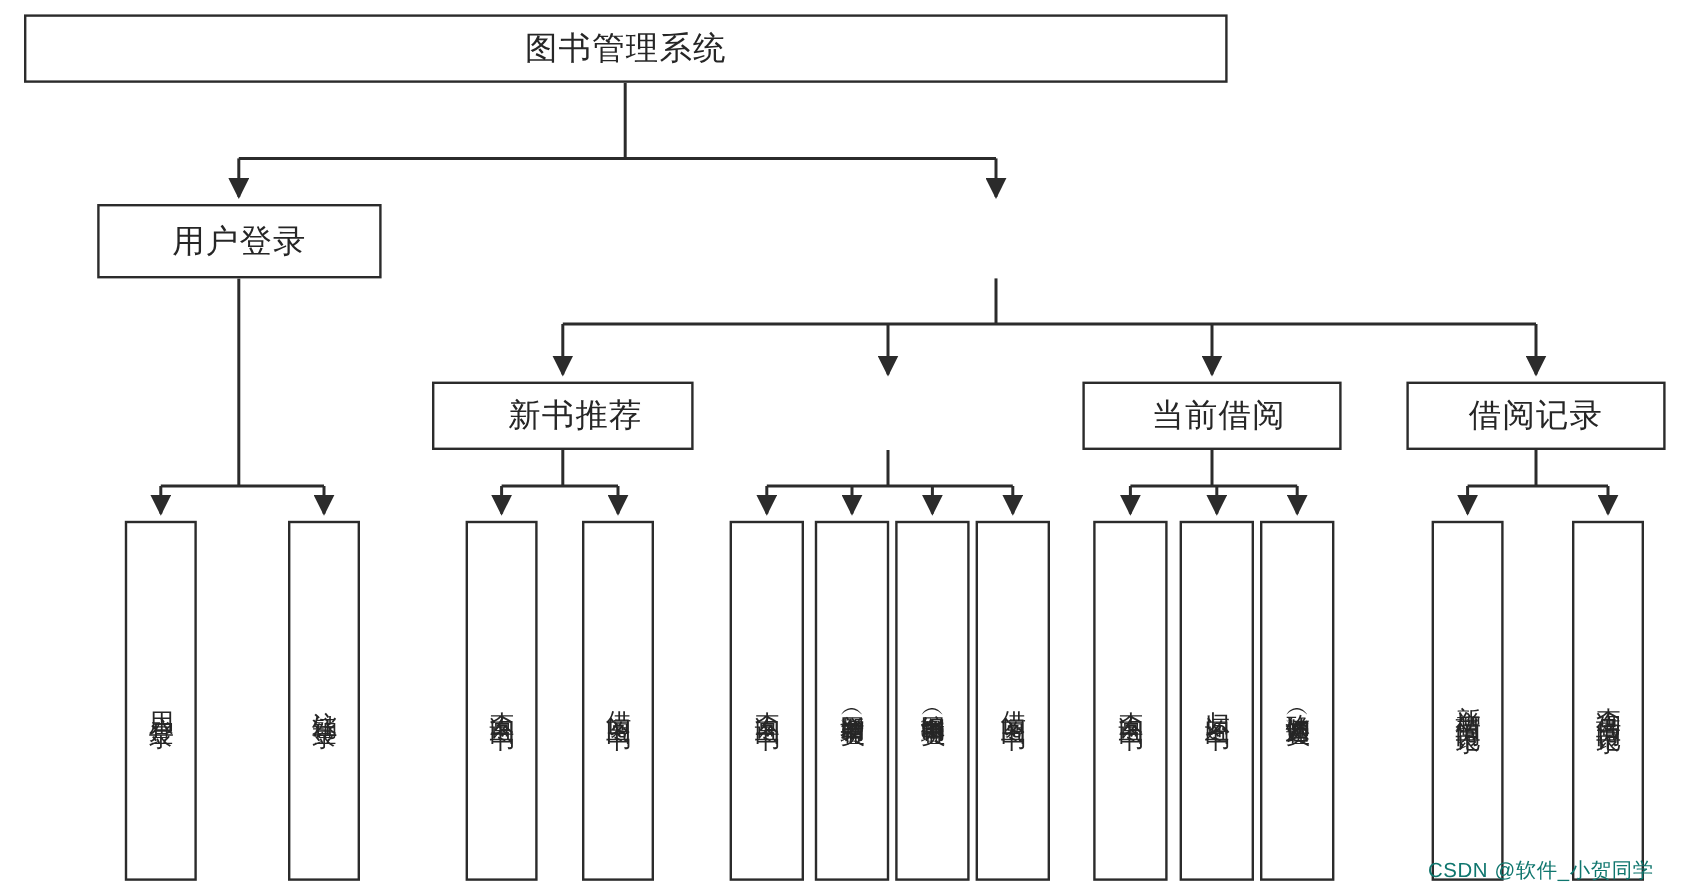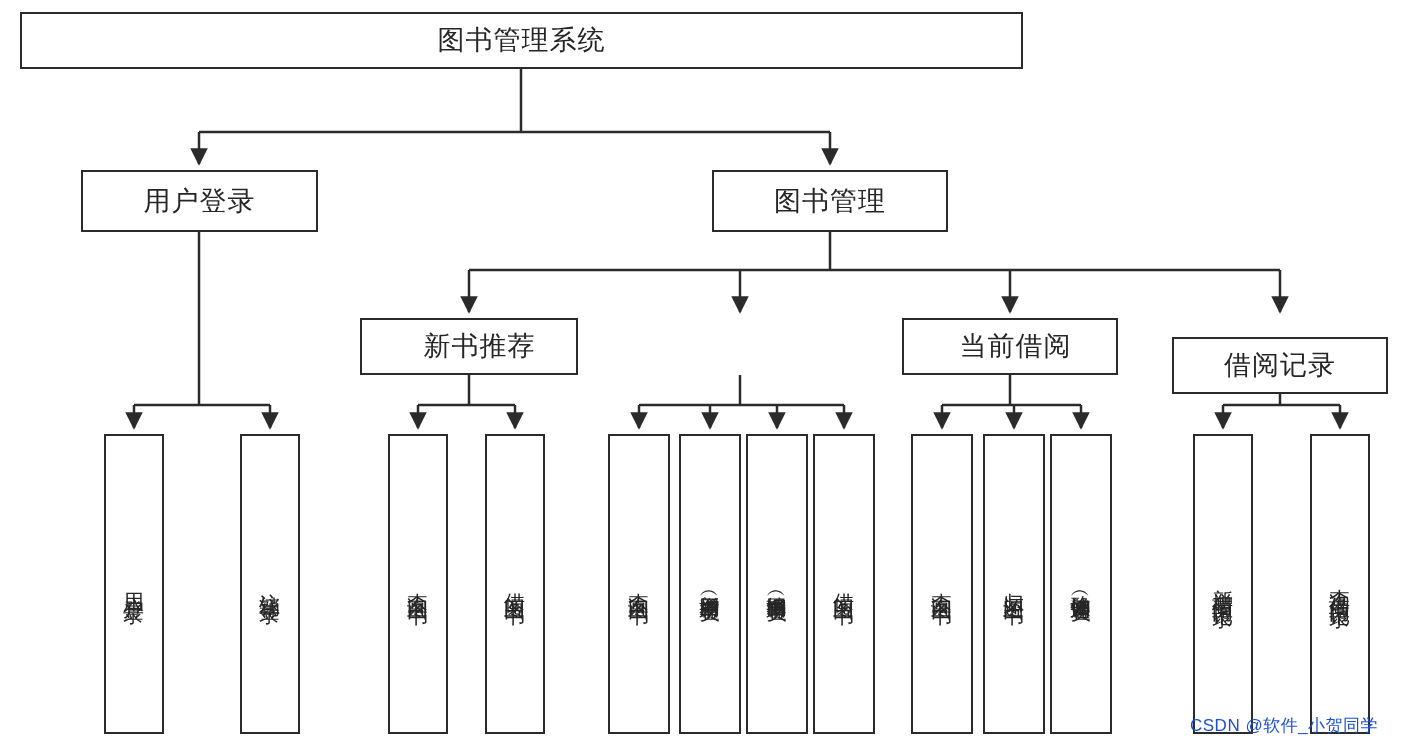--- a/index.html
+++ b/index.html
@@ -122,31 +122,28 @@
     </g>
   </svg>
 
   <div class="node horiz" id="node-root" style="left: 20px; top: 12px; width: 1003px; height: 57px;">
     <span class="label">图书管理系统</span>
   </div>
 
   <div class="node horiz" id="node-l2-0" style="left: 81px; top: 170px; width: 237px; height: 62px;">
     <span class="label">用户登录</span>
   </div>
-  <div class="node horiz" id="node-l2-1" style="left: 712px; top: 170px; width: 236px; height: 62px;">
-    <span class="label">图书管理</span>
-  </div>
 
   <div class="node horiz" id="node-l3-0" style="left: 360px; top: 318px; width: 218px; height: 57px; padding-left: 21px;">
     <span class="label">新书推荐</span>
   </div>
   <div class="node horiz" id="node-l3-2" style="left: 902px; top: 318px; width: 216px; height: 57px; padding-left: 11px;">
     <span class="label">当前借阅</span>
   </div>
-  <div class="node horiz" id="node-l3-3" style="left: 1172px; top: 318px; width: 216px; height: 57px; margin-top: 19px;">
+  <div class="node horiz" id="node-l3-3" style="left: 1172px; top: 318px; width: 216px; height: 57px;">
     <span class="label">借阅记录</span>
   </div>
 
   <div class="node vert" id="node-leaf-0" style="left: 104px; top: 434px; width: 60px; height: 300px;">
     <span class="label">用户登录</span>
   </div>
   <div class="node vert" id="node-leaf-1" style="left: 240px; top: 434px; width: 60px; height: 300px;">
     <span class="label">注销登录</span>
   </div>
   <div class="node vert" id="node-leaf-2" style="left: 388px; top: 434px; width: 60px; height: 300px;">
@@ -176,14 +173,14 @@
   <div class="node vert tight" id="node-leaf-10" style="left: 1050px; top: 434px; width: 62px; height: 300px;">
     <span class="label">确认归还（管理员）</span>
   </div>
   <div class="node vert" id="node-leaf-11" style="left: 1193px; top: 434px; width: 60px; height: 300px;">
     <span class="label">新增借阅记录</span>
   </div>
   <div class="node vert" id="node-leaf-12" style="left: 1310px; top: 434px; width: 60px; height: 300px;">
     <span class="label">查询借阅记录</span>
   </div>
 
-  <div class="watermark" id="watermark" style="left: 1190px; top: 714px; color: #1d4ed8;">CSDN @软件_小贺同学</div>
+  <div class="watermark" id="watermark" style="left: 1190px; top: 714px; color: #0f766e;">CSDN @软件_小贺同学</div>
 </div>
 
 </body></html>

